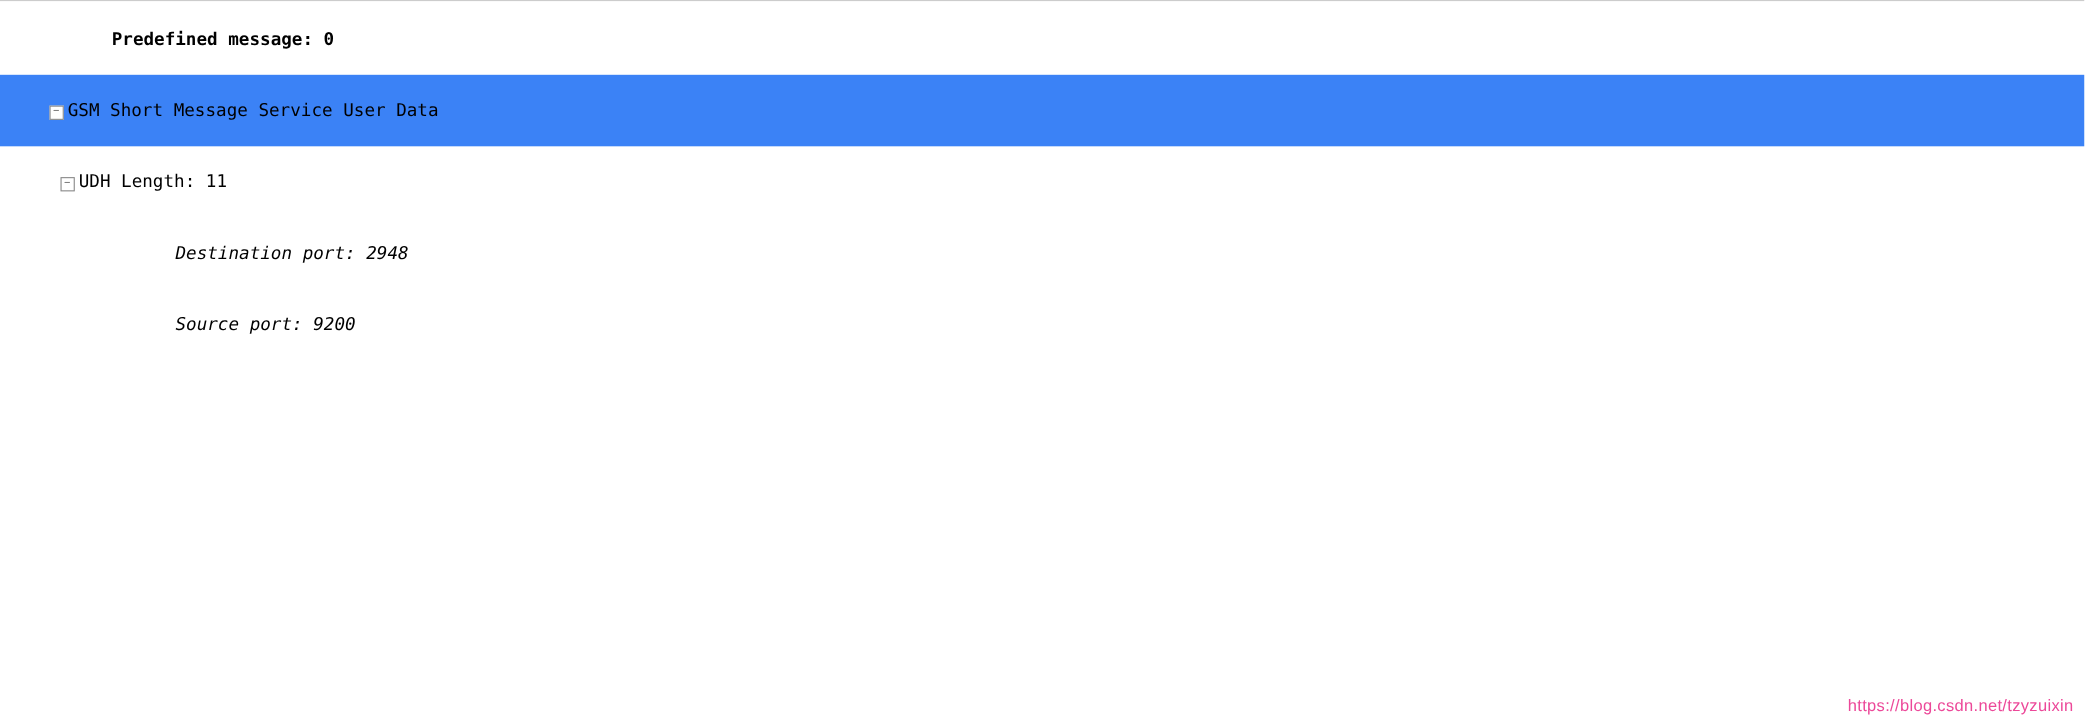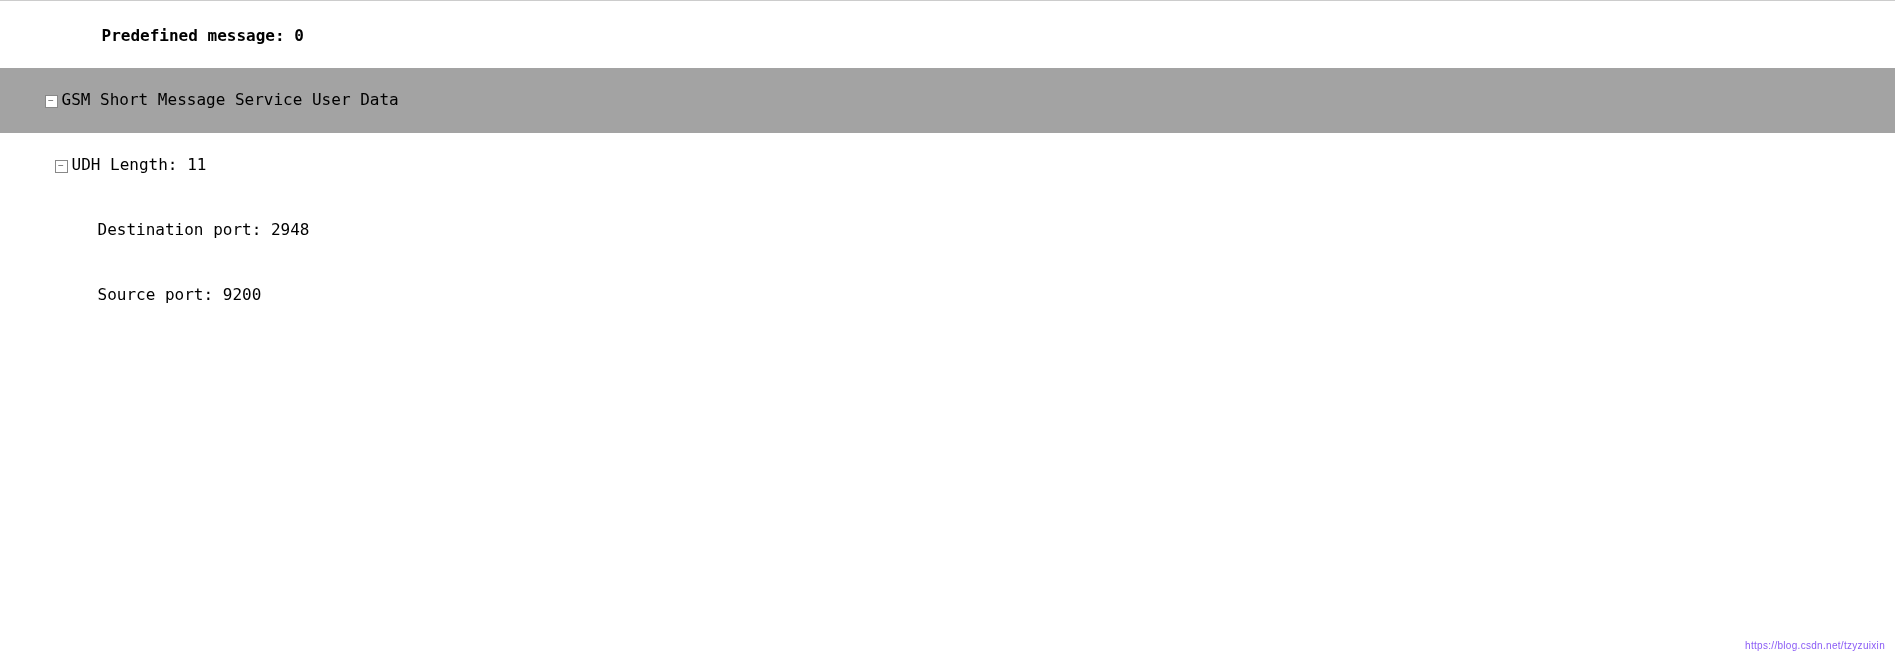--- a/index.html
+++ b/index.html
@@ -14,21 +14,21 @@
   }
   .outer {
     padding: 2px 0 2px 0;
     border-top: 1px solid #ccc;
   }
   .row {
     white-space: pre;
     padding: 0;
   }
   .row.header {
-    background: #a3a3a3;
+    background: #3b82f6;
   }
   .row .twisty {
     display: inline-block;
     width: 11px;
     height: 11px;
     border: 1px solid #888;
     background: #fff;
     text-align: center;
     line-height: 9px;
     font-size: 10px;
@@ -39,28 +39,28 @@
     user-select: none;
   }
   .row .twisty-spacer {
     display: inline-block;
     width: 13px; 
     margin-right: 4px;
   }
   .indent-0 { padding-left: 6px; }
   .indent-1 { padding-left: 16px; }
   .indent-2 { padding-left: 46px; font-weight: bold; }
-  .indent-3 { padding-left: 42px; }
+  .indent-3 { padding-left: 104px; font-style: italic; }
   .watermark {
     position: fixed;
     right: 10px;
     bottom: 4px;
     font-family: sans-serif;
-    font-size: 10px;
-    color: #8b5cf6;
+    font-size: 15px;
+    color: #ec4899;
     letter-spacing: 0.3px;
     pointer-events: none;
   }
 </style>
 </head>
 <body>
 
 <div class="outer">
 
   <div class="row indent-2">

